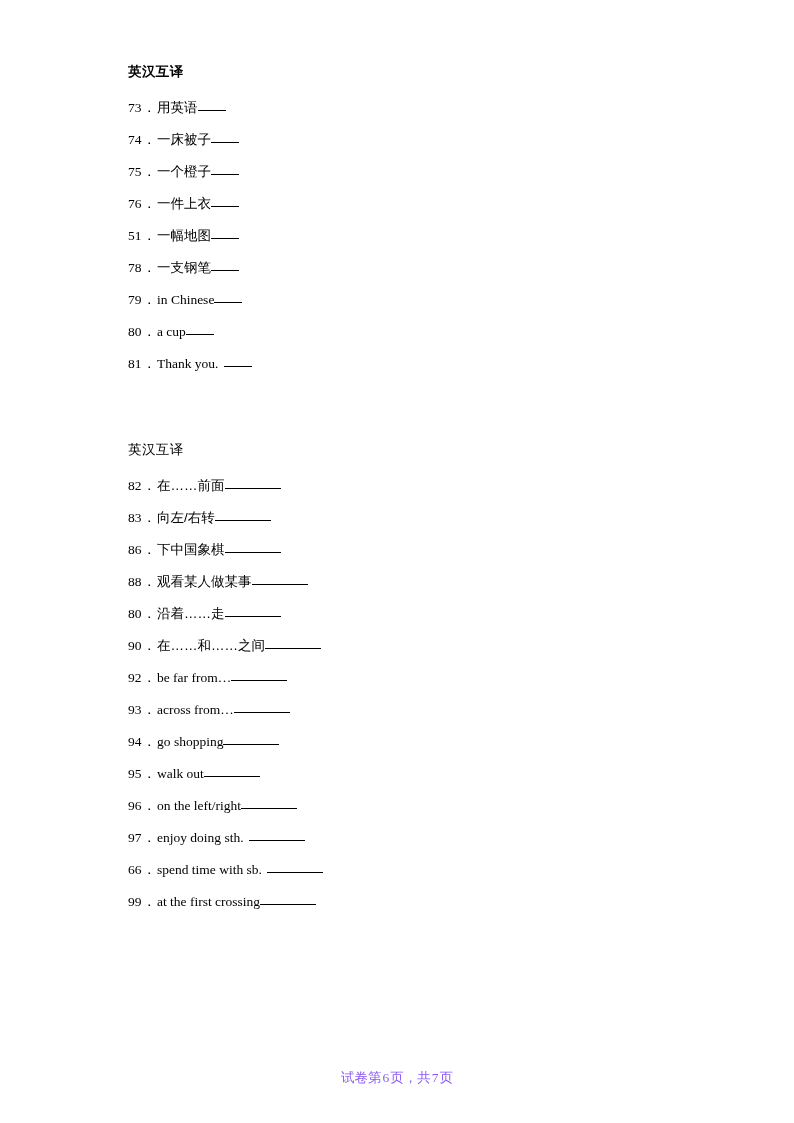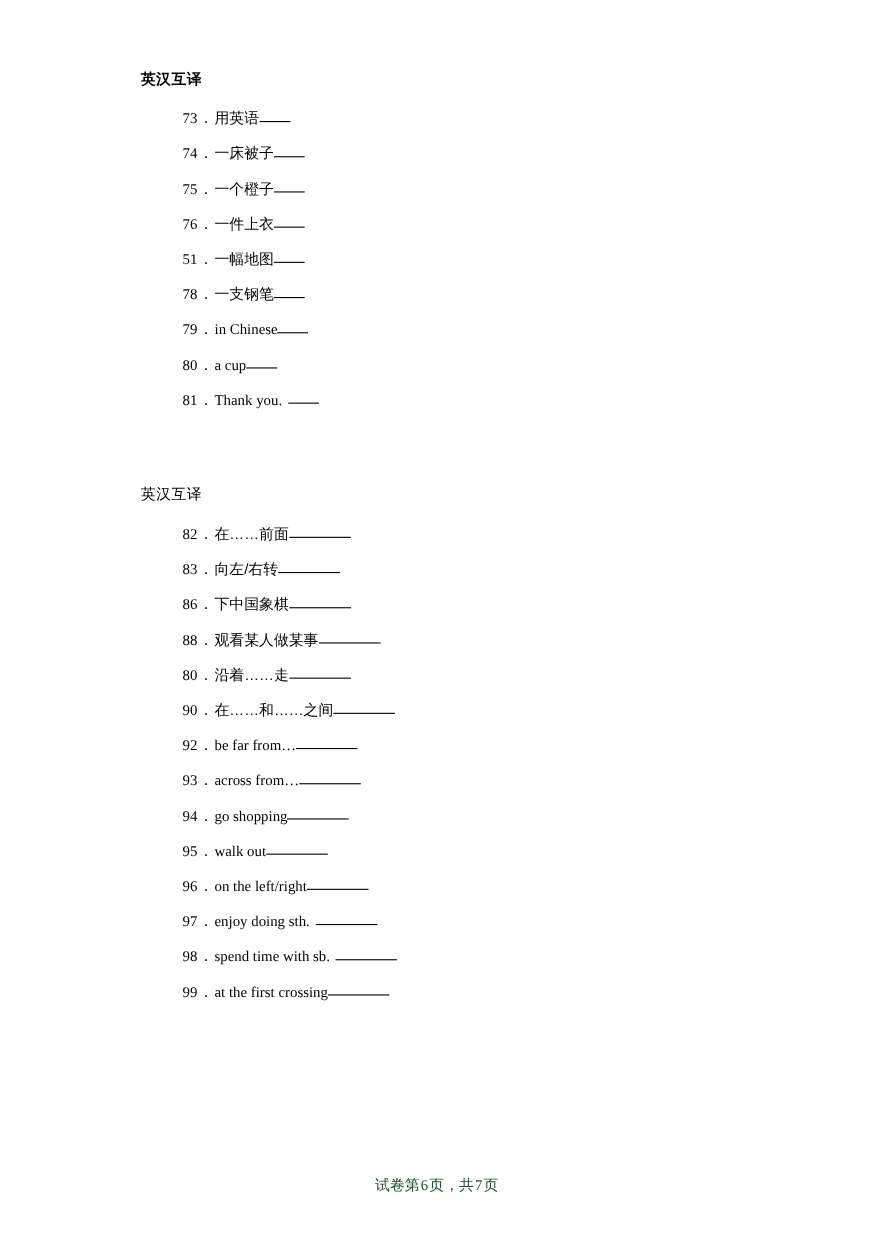--- a/index.html
+++ b/index.html
@@ -57,21 +57,20 @@
     margin: 0;
     padding: 0;
   }
 
   .q-item {
     font-size: 13.5px;
     line-height: 32px;
     height: 32px;
     white-space: nowrap;
     display: block;
-    margin-left: 38px;
   }
 
   .q-num {
     font-family: "Liberation Serif", "DejaVu Serif", serif;
     font-size: 13.5px;
   }
 
   .q-sep {
     font-family: "Liberation Serif", "DejaVu Serif", serif;
     font-size: 13.5px;
@@ -109,21 +108,21 @@
 
   .footer {
     position: absolute;
     left: 0;
     top: 1068px;
     width: 794px;
     text-align: center;
     font-family: "Liberation Sans", "DejaVu Sans", sans-serif;
     font-size: 13.5px;
     line-height: 20px;
-    color: #14532d;
+    color: #8b5cf6;
   }
   .footer .num {
     font-family: "Liberation Serif", "DejaVu Serif", serif;
     padding: 0 1px;
   }
 </style>
 </head>
 <body>
 
 <div class="page">
@@ -154,21 +153,21 @@
           <li class="q-item"><span class="q-num">86</span><span class="q-sep">．</span><span class="q-text cn">下中国象棋</span><span class="blank long"></span></li>
           <li class="q-item"><span class="q-num">88</span><span class="q-sep">．</span><span class="q-text cn">观看某人做某事</span><span class="blank long"></span></li>
           <li class="q-item"><span class="q-num">80</span><span class="q-sep">．</span><span class="q-text cn">沿着……走</span><span class="blank long"></span></li>
           <li class="q-item"><span class="q-num">90</span><span class="q-sep">．</span><span class="q-text cn">在……和……之间</span><span class="blank long"></span></li>
           <li class="q-item"><span class="q-num">92</span><span class="q-sep">．</span><span class="q-text">be far from…</span><span class="blank long"></span></li>
           <li class="q-item"><span class="q-num">93</span><span class="q-sep">．</span><span class="q-text">across from…</span><span class="blank long"></span></li>
           <li class="q-item"><span class="q-num">94</span><span class="q-sep">．</span><span class="q-text">go shopping</span><span class="blank long"></span></li>
           <li class="q-item"><span class="q-num">95</span><span class="q-sep">．</span><span class="q-text">walk out</span><span class="blank long"></span></li>
           <li class="q-item"><span class="q-num">96</span><span class="q-sep">．</span><span class="q-text">on the left/right</span><span class="blank long"></span></li>
           <li class="q-item"><span class="q-num">97</span><span class="q-sep">．</span><span class="q-text">enjoy doing sth.</span><span class="gap-space"></span><span class="blank long"></span></li>
-          <li class="q-item"><span class="q-num">98</span><span class="q-sep">．</span><span class="q-text">spend time with sb.</span><span class="gap-space"></span><span class="blank long"></span></li>
+          <li class="q-item"><span class="q-num">66</span><span class="q-sep">．</span><span class="q-text">spend time with sb.</span><span class="gap-space"></span><span class="blank long"></span></li>
           <li class="q-item"><span class="q-num">99</span><span class="q-sep">．</span><span class="q-text">at the first crossing</span><span class="blank long"></span></li>
         </ul>
     </div>
 
   </div>
 
   <div class="footer">
     <span>试卷第</span><span class="num">6</span><span>页，共</span><span class="num">7</span><span>页</span>
   </div>
 </div>

